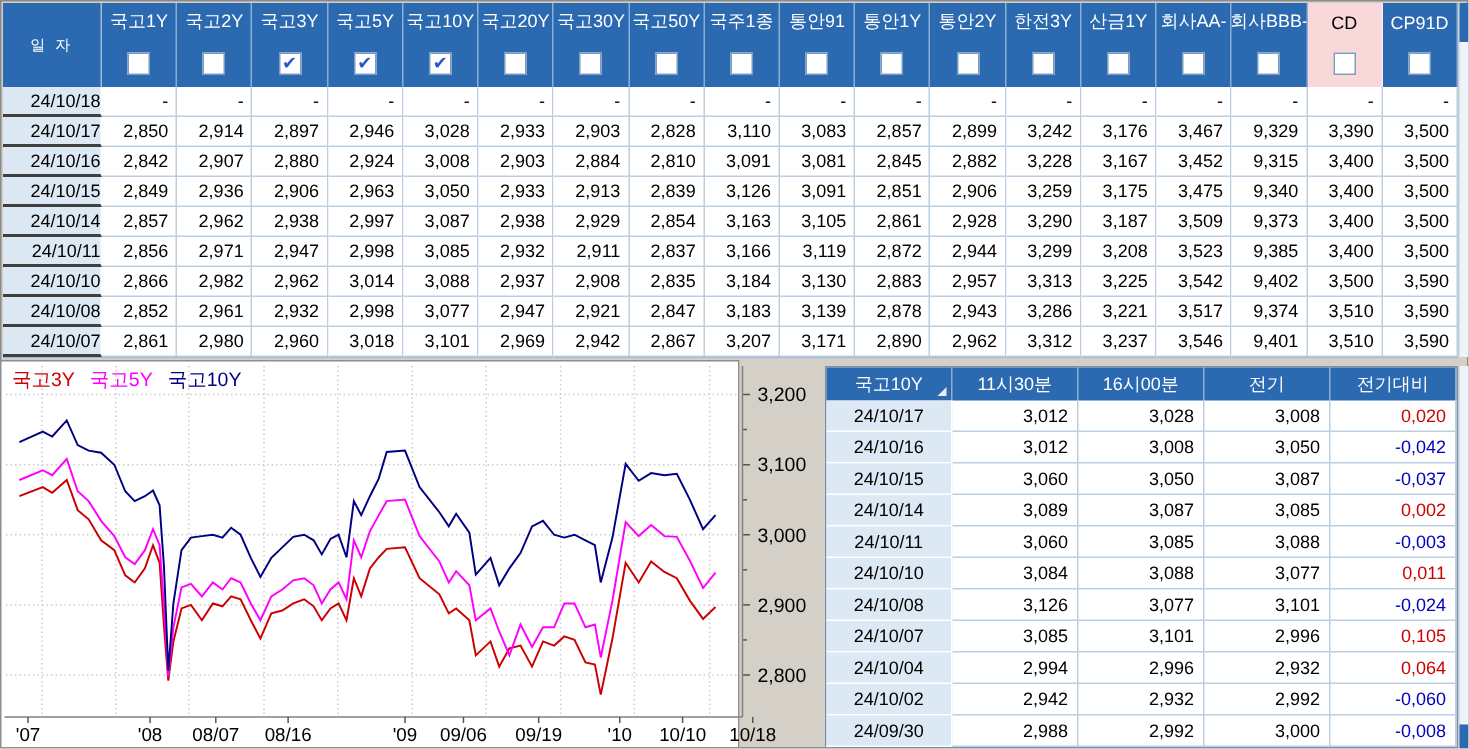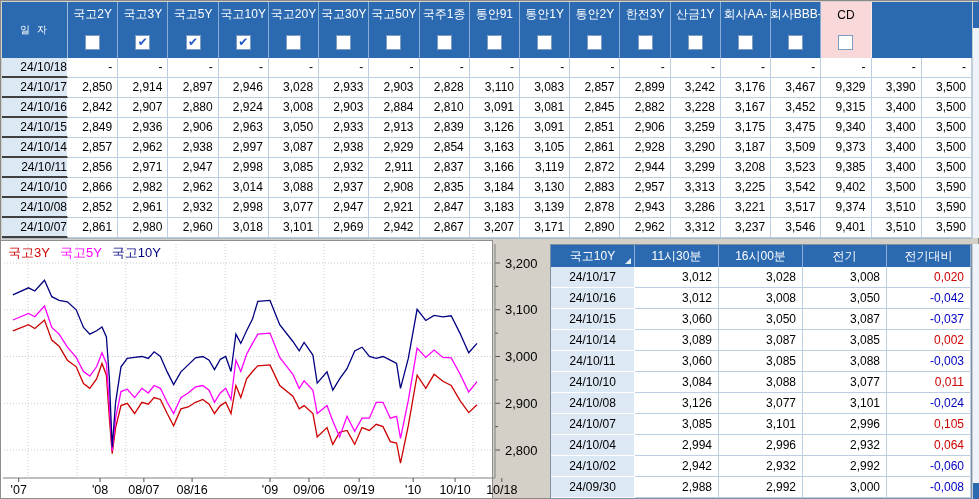--- a/index.html
+++ b/index.html
@@ -53,20 +53,26 @@
 </style>
 </head>
 <body>
 
 <div class="win">
 
   <div class="tt" id="top-table">
       <div class="tt-head">
         <div class="tt-datehead">일  자</div>
         <div class="tcol">
+          <div class="lb">국고1Y</div>
+          <div class="ck">
+            <span class="cb"></span>
+          </div>
+        </div>
+        <div class="tcol">
           <div class="lb">국고2Y</div>
           <div class="ck">
             <span class="cb"></span>
           </div>
         </div>
         <div class="tcol">
           <div class="lb">국고3Y</div>
           <div class="ck">
             <span class="cb">✔</span>
           </div>
@@ -144,20 +150,26 @@
           </div>
         </div>
         <div class="tcol">
           <div class="lb">회사BBB-</div>
           <div class="ck">
             <span class="cb"></span>
           </div>
         </div>
         <div class="tcol pink">
           <div class="lb">CD</div>
+          <div class="ck">
+            <span class="cb"></span>
+          </div>
+        </div>
+        <div class="tcol">
+          <div class="lb">CP91D</div>
           <div class="ck">
             <span class="cb"></span>
           </div>
         </div>
       </div>
       <div class="tt-row">
         <div class="cell dcell">24/10/18</div>
         <div class="cell">-</div>
         <div class="cell">-</div>
         <div class="cell">-</div>

